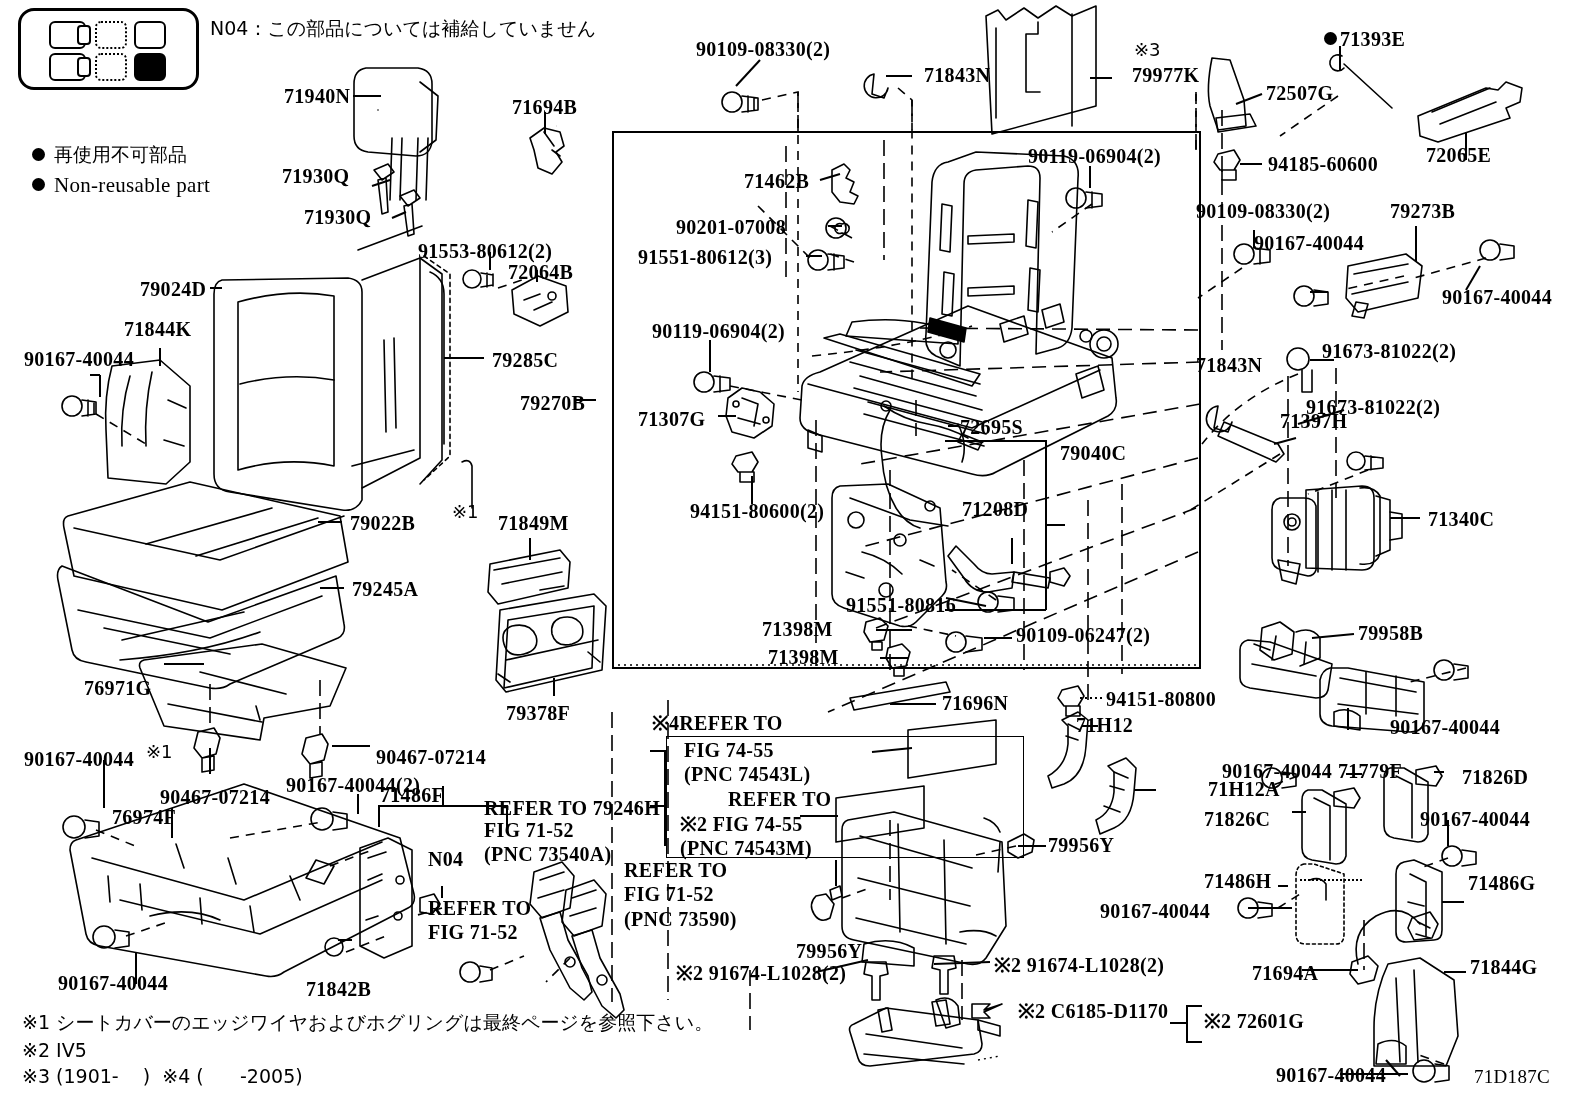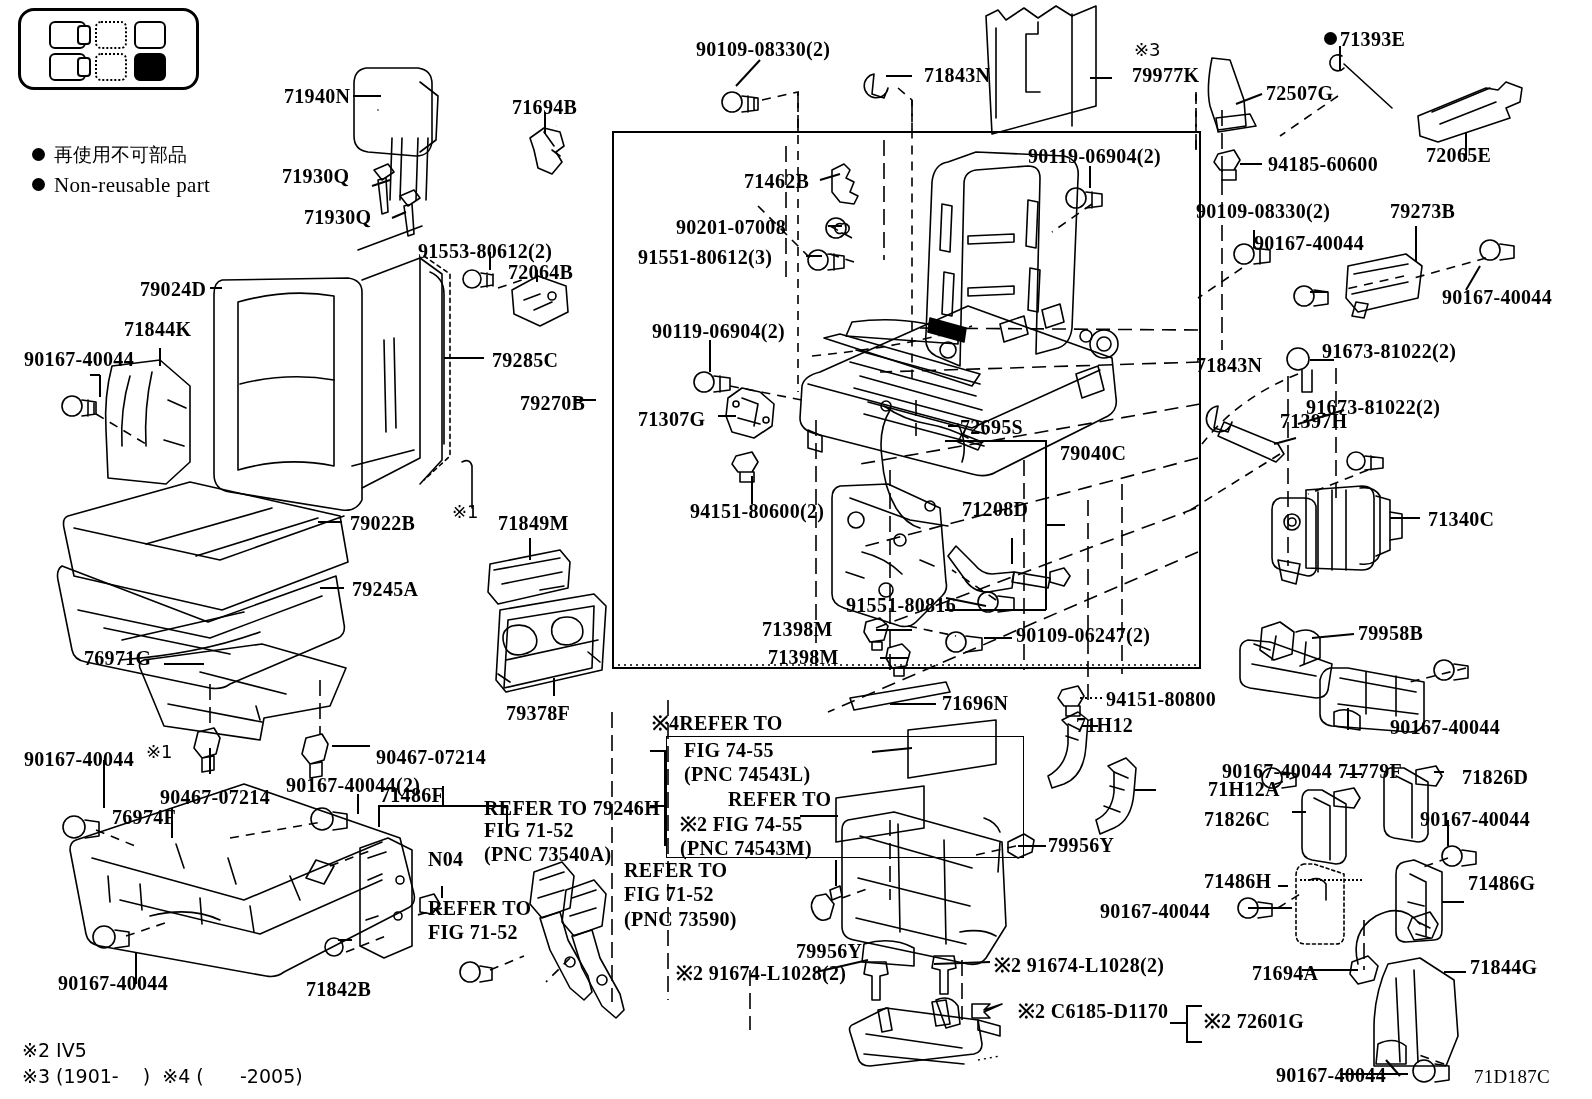--- a/index.html
+++ b/index.html
@@ -28,20 +28,21 @@
     <div class="tcell" style="left:28px;top:10px;width:37px;height:28px;border-radius:6px;"></div>
     <div class="tcell" style="left:28px;top:42px;width:37px;height:28px;border-radius:6px;"></div>
     <div class="tcell" style="left:56px;top:14px;width:14px;height:20px;border-radius:4px;"></div>
     <div class="tcell" style="left:56px;top:46px;width:14px;height:20px;border-radius:4px;"></div>
     <div class="tcell tdash" style="left:74px;top:10px;width:32px;height:28px;border-radius:6px;"></div>
     <div class="tcell tdash" style="left:74px;top:42px;width:32px;height:28px;border-radius:6px;"></div>
     <div class="tcell" style="left:113px;top:10px;width:32px;height:28px;border-radius:6px;"></div>
     <div class="tcell filled" style="left:113px;top:42px;width:32px;height:28px;border-radius:6px;"></div>
   </div>
 
+  <div class="lbl jp" style="left:210px;top:18px;">N04：この部品については補給していません</div>
 
   <div class="dot" style="left:32px;top:148px;"></div>
   <div class="lbl jp" style="left:54px;top:144px;">再使用不可部品</div>
   <div class="dot" style="left:32px;top:178px;"></div>
   <div class="lbl" style="left:54px;top:173px;font-weight:normal;font-size:21px;">Non-reusable part</div>
 
   <div class="mainbox" style="left:612px;top:131px;width:585px;height:534px;"></div>
 
   <div class="innerbox" style="left:666px;top:736px;width:356px;height:120px;"></div>
 
@@ -531,21 +532,21 @@
   <div class="lbl" style="left:140px;top:278px;">79024D</div>
   <div class="lbl" style="left:124px;top:318px;">71844K</div>
   <div class="lbl" style="left:24px;top:348px;">90167-40044</div>
   <div class="lbl" style="left:492px;top:349px;">79285C</div>
   <div class="lbl" style="left:520px;top:392px;">79270B</div>
   <div class="lbl" style="left:350px;top:512px;">79022B</div>
   <div class="lbl" style="left:352px;top:578px;">79245A</div>
   <div class="lbl jpb" style="left:452px;top:502px;">※1</div>
   <div class="lbl" style="left:498px;top:512px;">71849M</div>
   <div class="lbl" style="left:506px;top:702px;">79378F</div>
-  <div class="lbl" style="left:84px;top:647px;">76971G</div>
+  <div class="lbl" style="left:84px;top:677px;">76971G</div>
   <div class="lbl jpb" style="left:146px;top:742px;">※1</div>
   <div class="lbl" style="left:24px;top:748px;">90167-40044</div>
   <div class="lbl" style="left:160px;top:786px;">90467-07214</div>
   <div class="lbl" style="left:376px;top:746px;">90467-07214</div>
   <div class="lbl" style="left:286px;top:774px;">90167-40044(2)</div>
   <div class="lbl" style="left:112px;top:806px;">76974F</div>
   <div class="lbl" style="left:380px;top:784px;">71486F</div>
   <div class="lbl" style="left:428px;top:848px;">N04</div>
   <div class="lbl" style="left:58px;top:972px;">90167-40044</div>
   <div class="lbl" style="left:306px;top:978px;text-align:center;">71842B</div>
@@ -615,18 +616,19 @@
   <div class="lbl" style="left:1462px;top:766px;">71826D</div>
   <div class="lbl" style="left:1204px;top:808px;">71826C</div>
   <div class="lbl" style="left:1420px;top:808px;">90167-40044</div>
   <div class="lbl" style="left:1204px;top:870px;">71486H</div>
   <div class="lbl" style="left:1468px;top:872px;">71486G</div>
   <div class="lbl" style="left:1100px;top:900px;">90167-40044</div>
   <div class="lbl" style="left:1252px;top:962px;">71694A</div>
   <div class="lbl" style="left:1470px;top:956px;">71844G</div>
   <div class="lbl" style="left:1276px;top:1064px;">90167-40044</div>
 
+  <div class="lbl jp" style="left:22px;top:1012px;">※1 シートカバーのエッジワイヤおよびホグリングは最終ページを参照下さい。</div>
   <div class="lbl jp" style="left:22px;top:1040px;">※2 IV5</div>
   <div class="lbl jp" style="left:22px;top:1066px;">※3 (1901-    )  ※4 (      -2005)</div>
 
   <div class="lbl" style="left:1474px;top:1066px;font-weight:normal;font-size:19px;">71D187C</div>
 
 </div>
 
 </body></html>

